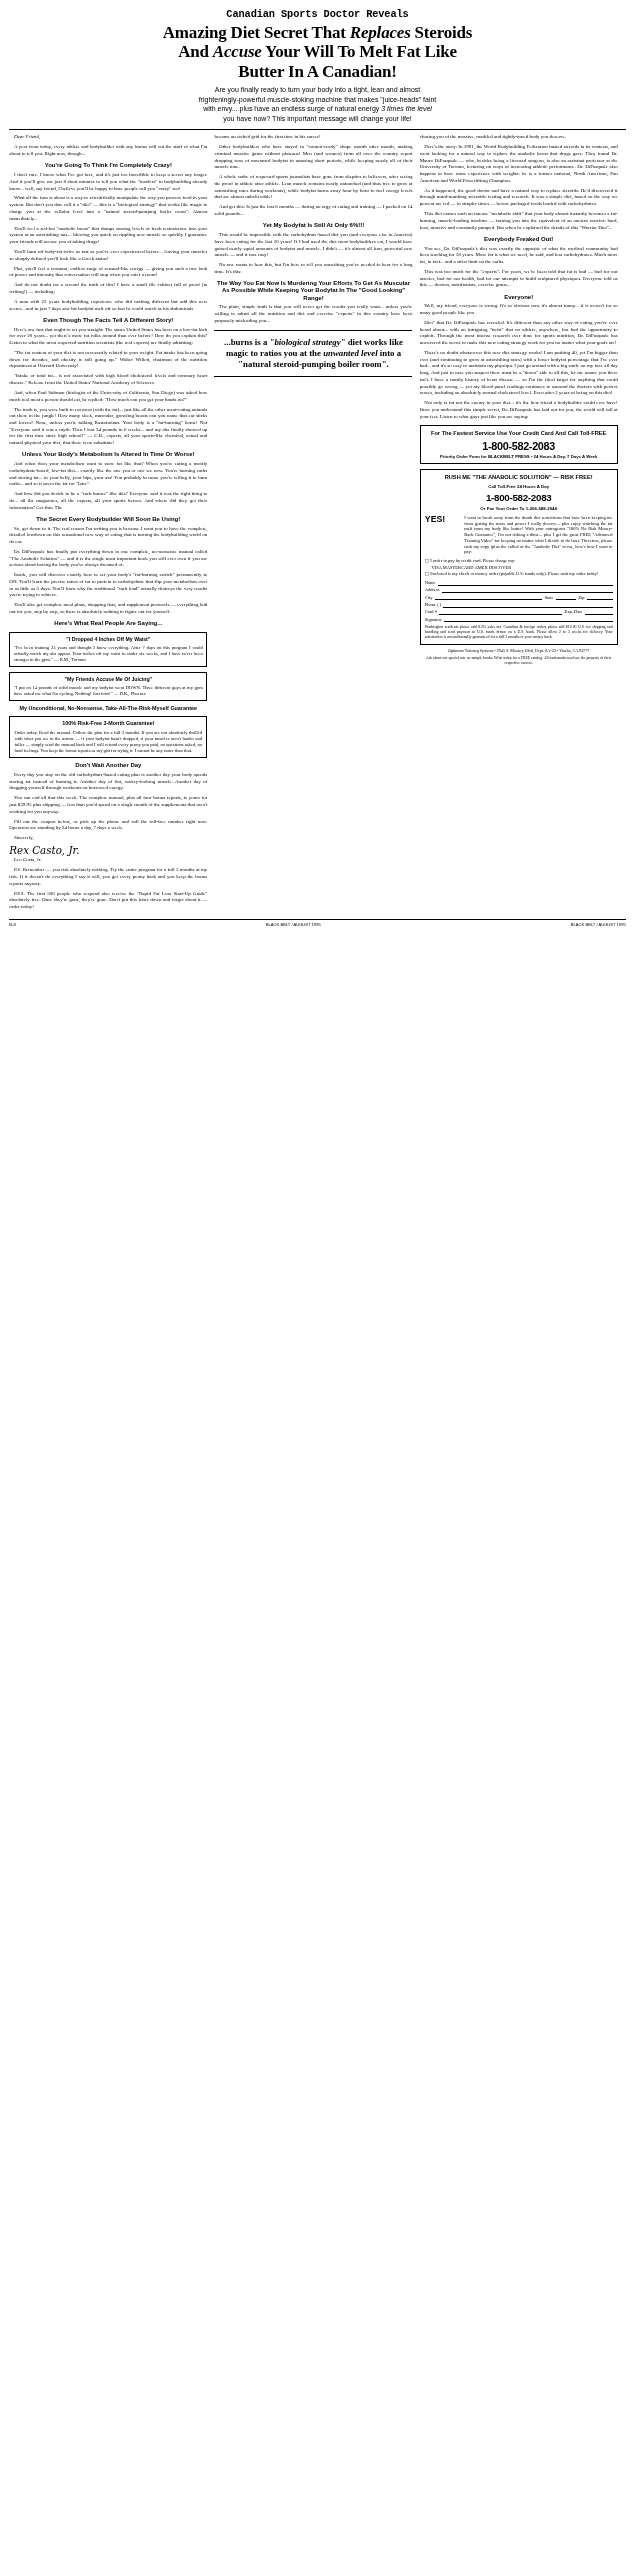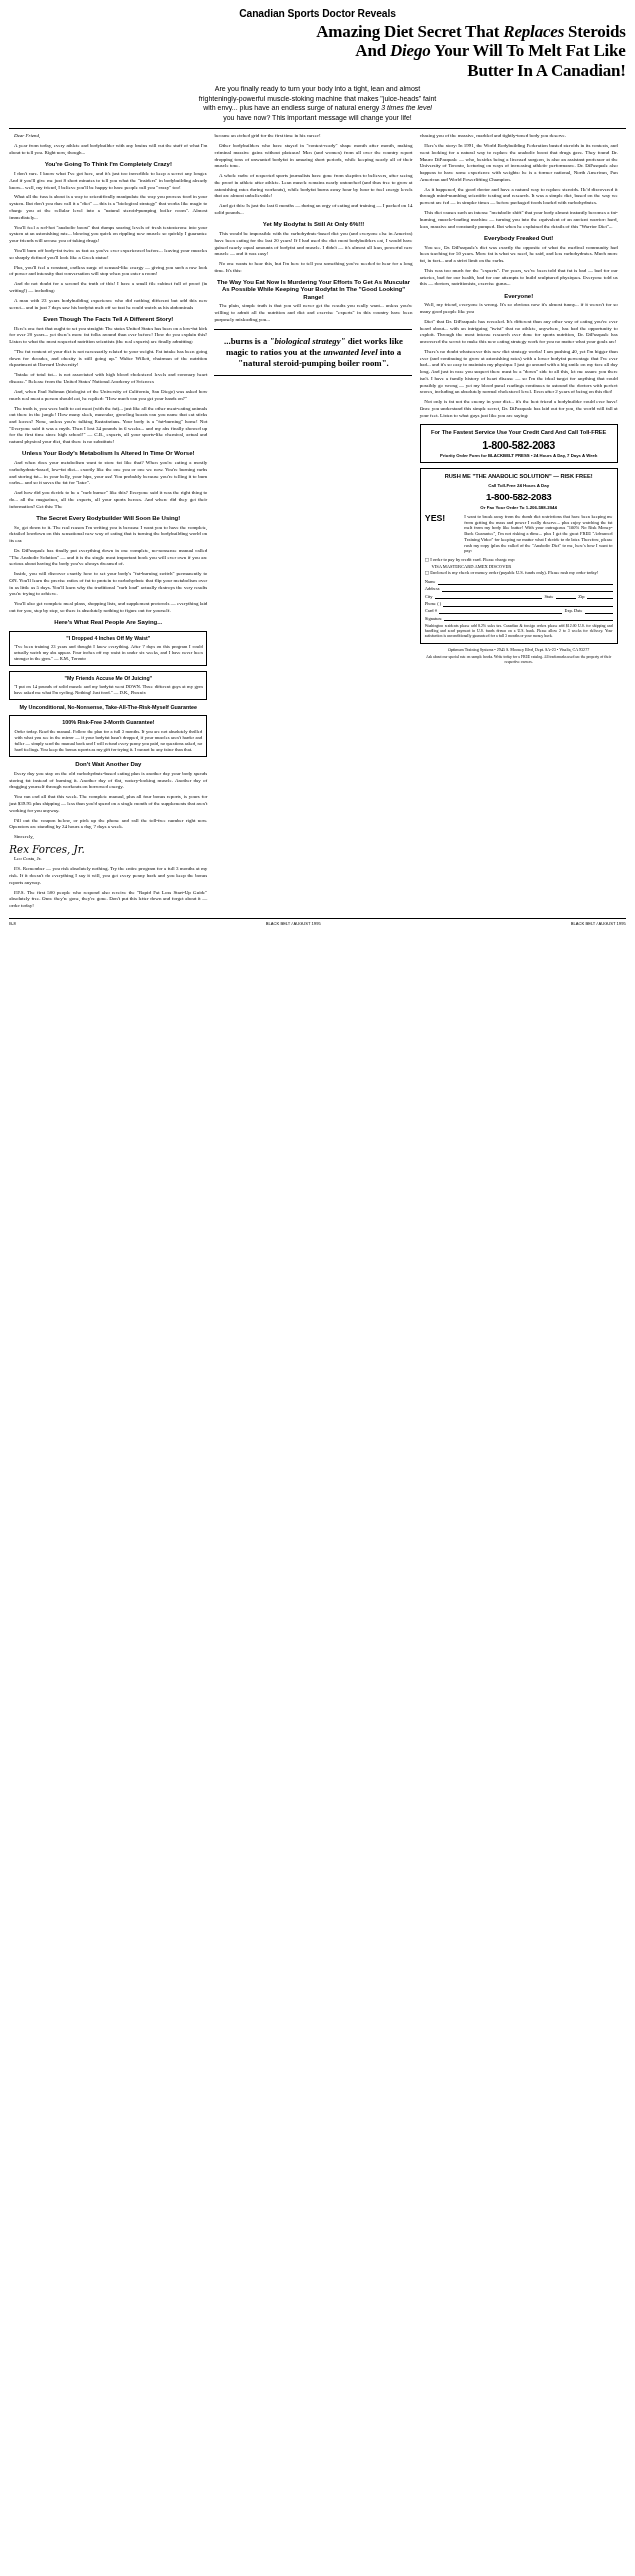--- a/index.html
+++ b/index.html
@@ -13,28 +13,28 @@
   .page {
     width:635px;
     min-height:3619px;
     padding:7.2px 9.3px 5.2px 9.3px;
     position:relative;
   }
 
   
   .kicker {
     text-align:center;
-    font-family:Liberation Sans, sans-serif;
+    font-family:Liberation Mono, monospace;
     font-weight:bold;
     font-size:10.3px;
     letter-spacing:-0.1px;
     margin:1px 0 3.1px 0;
   }
   .headline {
-    text-align:right;
+    text-align:center;
     font-family:"Liberation Serif", serif;
     font-weight:bold;
     font-size:17px;
     line-height:1.13;
     letter-spacing:-0.2px;
     margin:0 0 4.1px 0;
   }
   .headline .ital { font-style:italic; }
   .subhead {
     text-align:center;
@@ -225,21 +225,21 @@
 
 <div class="page">
 
   <div class="kicker">Canadian Sports Doctor Reveals</div>
 
   <div class="headline">
     <span>Amazing Diet Secret That</span>
     <span class="ital">Replaces</span>
     <span>Steroids</span><br>
     <span>And</span>
-    <span class="ital">Diego</span>
+    <span class="ital">Accuse</span>
     <span>Your Will To Melt Fat Like</span><br>
     <span>Butter In A Canadian!</span>
   </div>
 
   <div class="subhead">
     <span>Are you finally ready to turn your body into a tight, lean and almost</span><br>
     <span>frighteningly-powerful muscle-stoking machine that makes "juice-heads" faint</span><br>
     <span>with envy... plus have an endless surge of natural energy</span>
     <span class="ital">3 times the level</span><br>
     <span>you have now? This important message will change your life!</span>
@@ -297,21 +297,21 @@
         <div class="g-title">100% Risk-Free 3-Month Guarantee!</div>
         <div>Order today. Read the manual. Follow the plan for a full 3 months. If you are not absolutely thrilled with what you see in the mirror — if your bodyfat hasn't dropped, if your muscles aren't harder and fuller — simply send the manual back and I will refund every penny you paid, no questions asked, no hard feelings. You keep the bonus reports as my gift for trying it. I cannot be any fairer than that.</div>
       </div>
 
       <div class="crosshead">Don't Wait Another Day</div>
       <p>Every day you stay on the old carbohydrate-based eating plan is another day your body spends storing fat instead of burning it. Another day of flat, watery-looking muscle. Another day of dragging yourself through workouts on borrowed energy.</p>
       <p>You can end all that this week. The complete manual, plus all four bonus reports, is yours for just $39.95 plus shipping — less than you'd spend on a single month of the supplements that aren't working for you anyway.</p>
       <p>Fill out the coupon below, or pick up the phone and call the toll-free number right now. Operators are standing by 24 hours a day, 7 days a week.</p>
 
       <p class="sig-line">Sincerely,</p>
-      <div class="sig-script">Rex Forces, Jr.</div>
+      <div class="sig-script">Rex Casto, Jr.</div>
       <p class="sig-name">Leo Costa, Jr.</p>
 
       <p style="margin-top:3.6px">P.S. Remember — you risk absolutely nothing. Try the entire program for a full 3 months at my risk. If it doesn't do everything I say it will, you get every penny back and you keep the bonus reports anyway.</p>
       <p>P.P.S. The first 500 people who respond also receive the "Rapid Fat Loss Start-Up Guide" absolutely free. Once they're gone, they're gone. Don't put this letter down and forget about it — order today!</p>
     </div>
 
     <div class="col">
       <p class="noind">became an etched grid for the first time in his career!</p>
       <p>Other bodybuilders who have stayed in "contest-ready" shape month after month, making criminal massive gains without plateaus! Men (and women) from all over the country report dropping tons of unwanted bodyfat in amazing short periods, while keeping nearly all of their muscle tone.</p>
       <p>A whole cadre of respected sports journalists have gone from skeptics to believers, after seeing the proof in athlete after athlete. Lean muscle remains nearly untouched (and thus free to grow at astonishing rates during workouts), while bodyfat burns away hour by hour to fuel energy levels that are almost unbelievable!</p>

